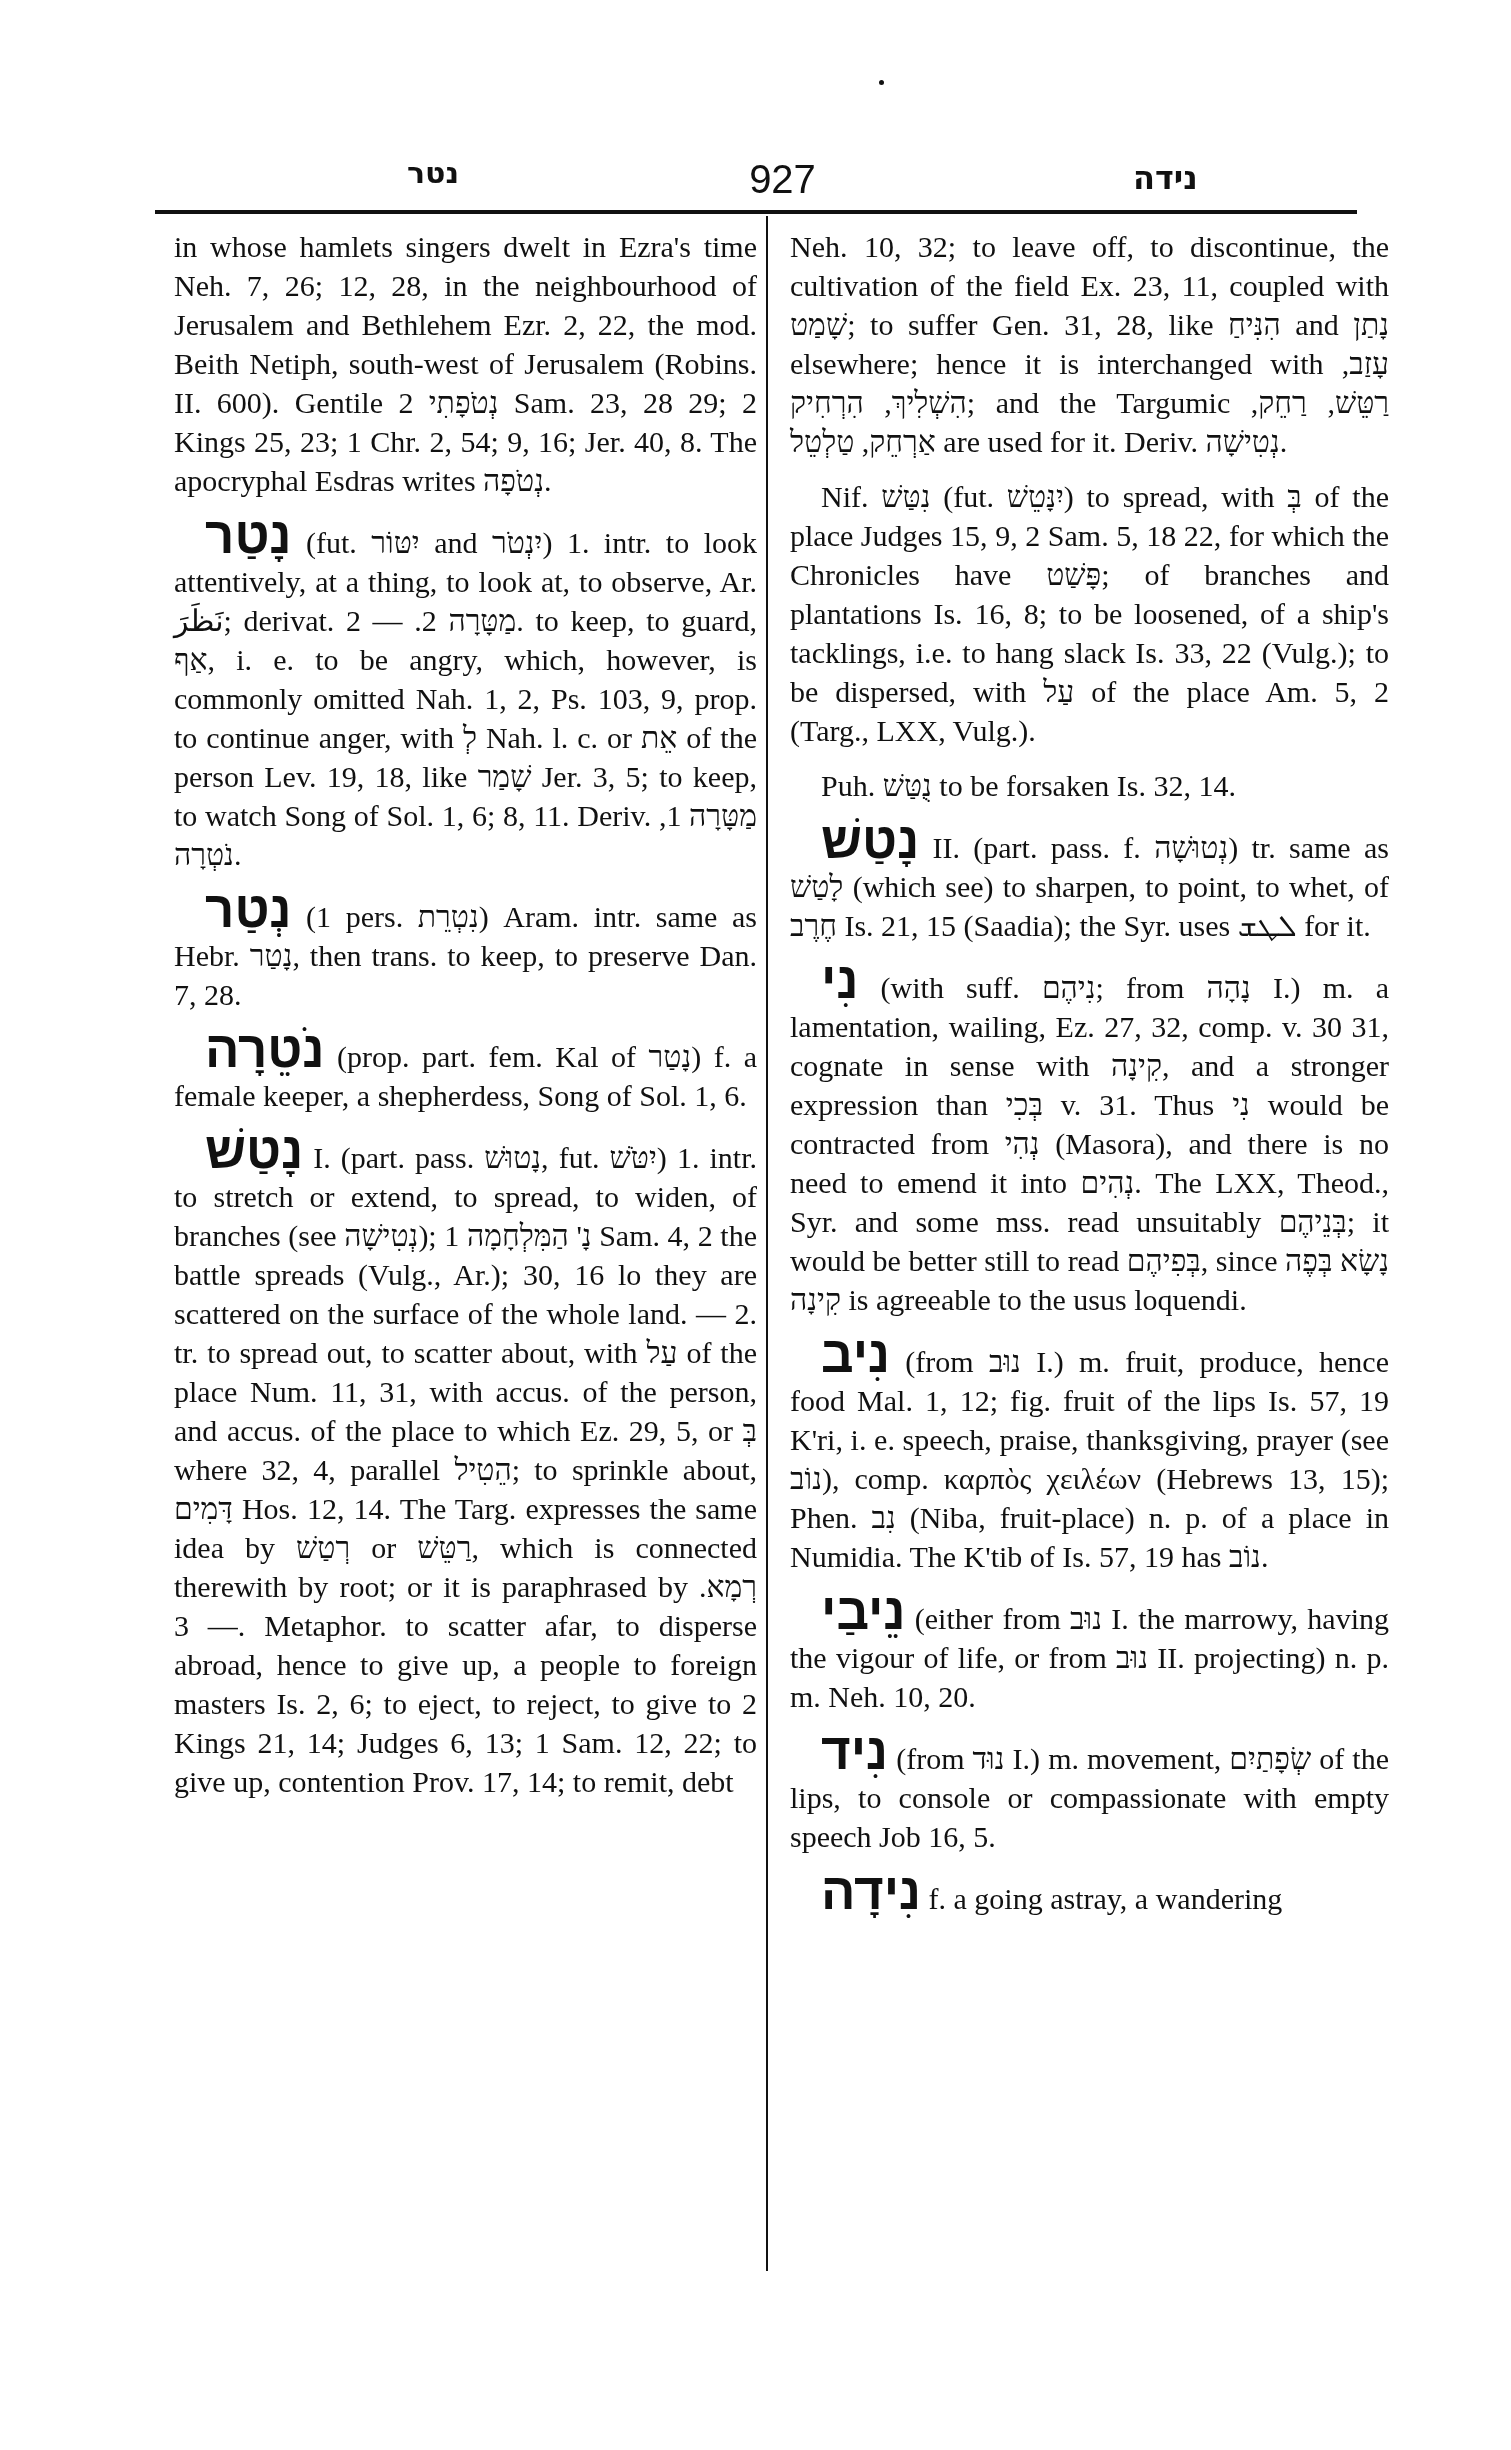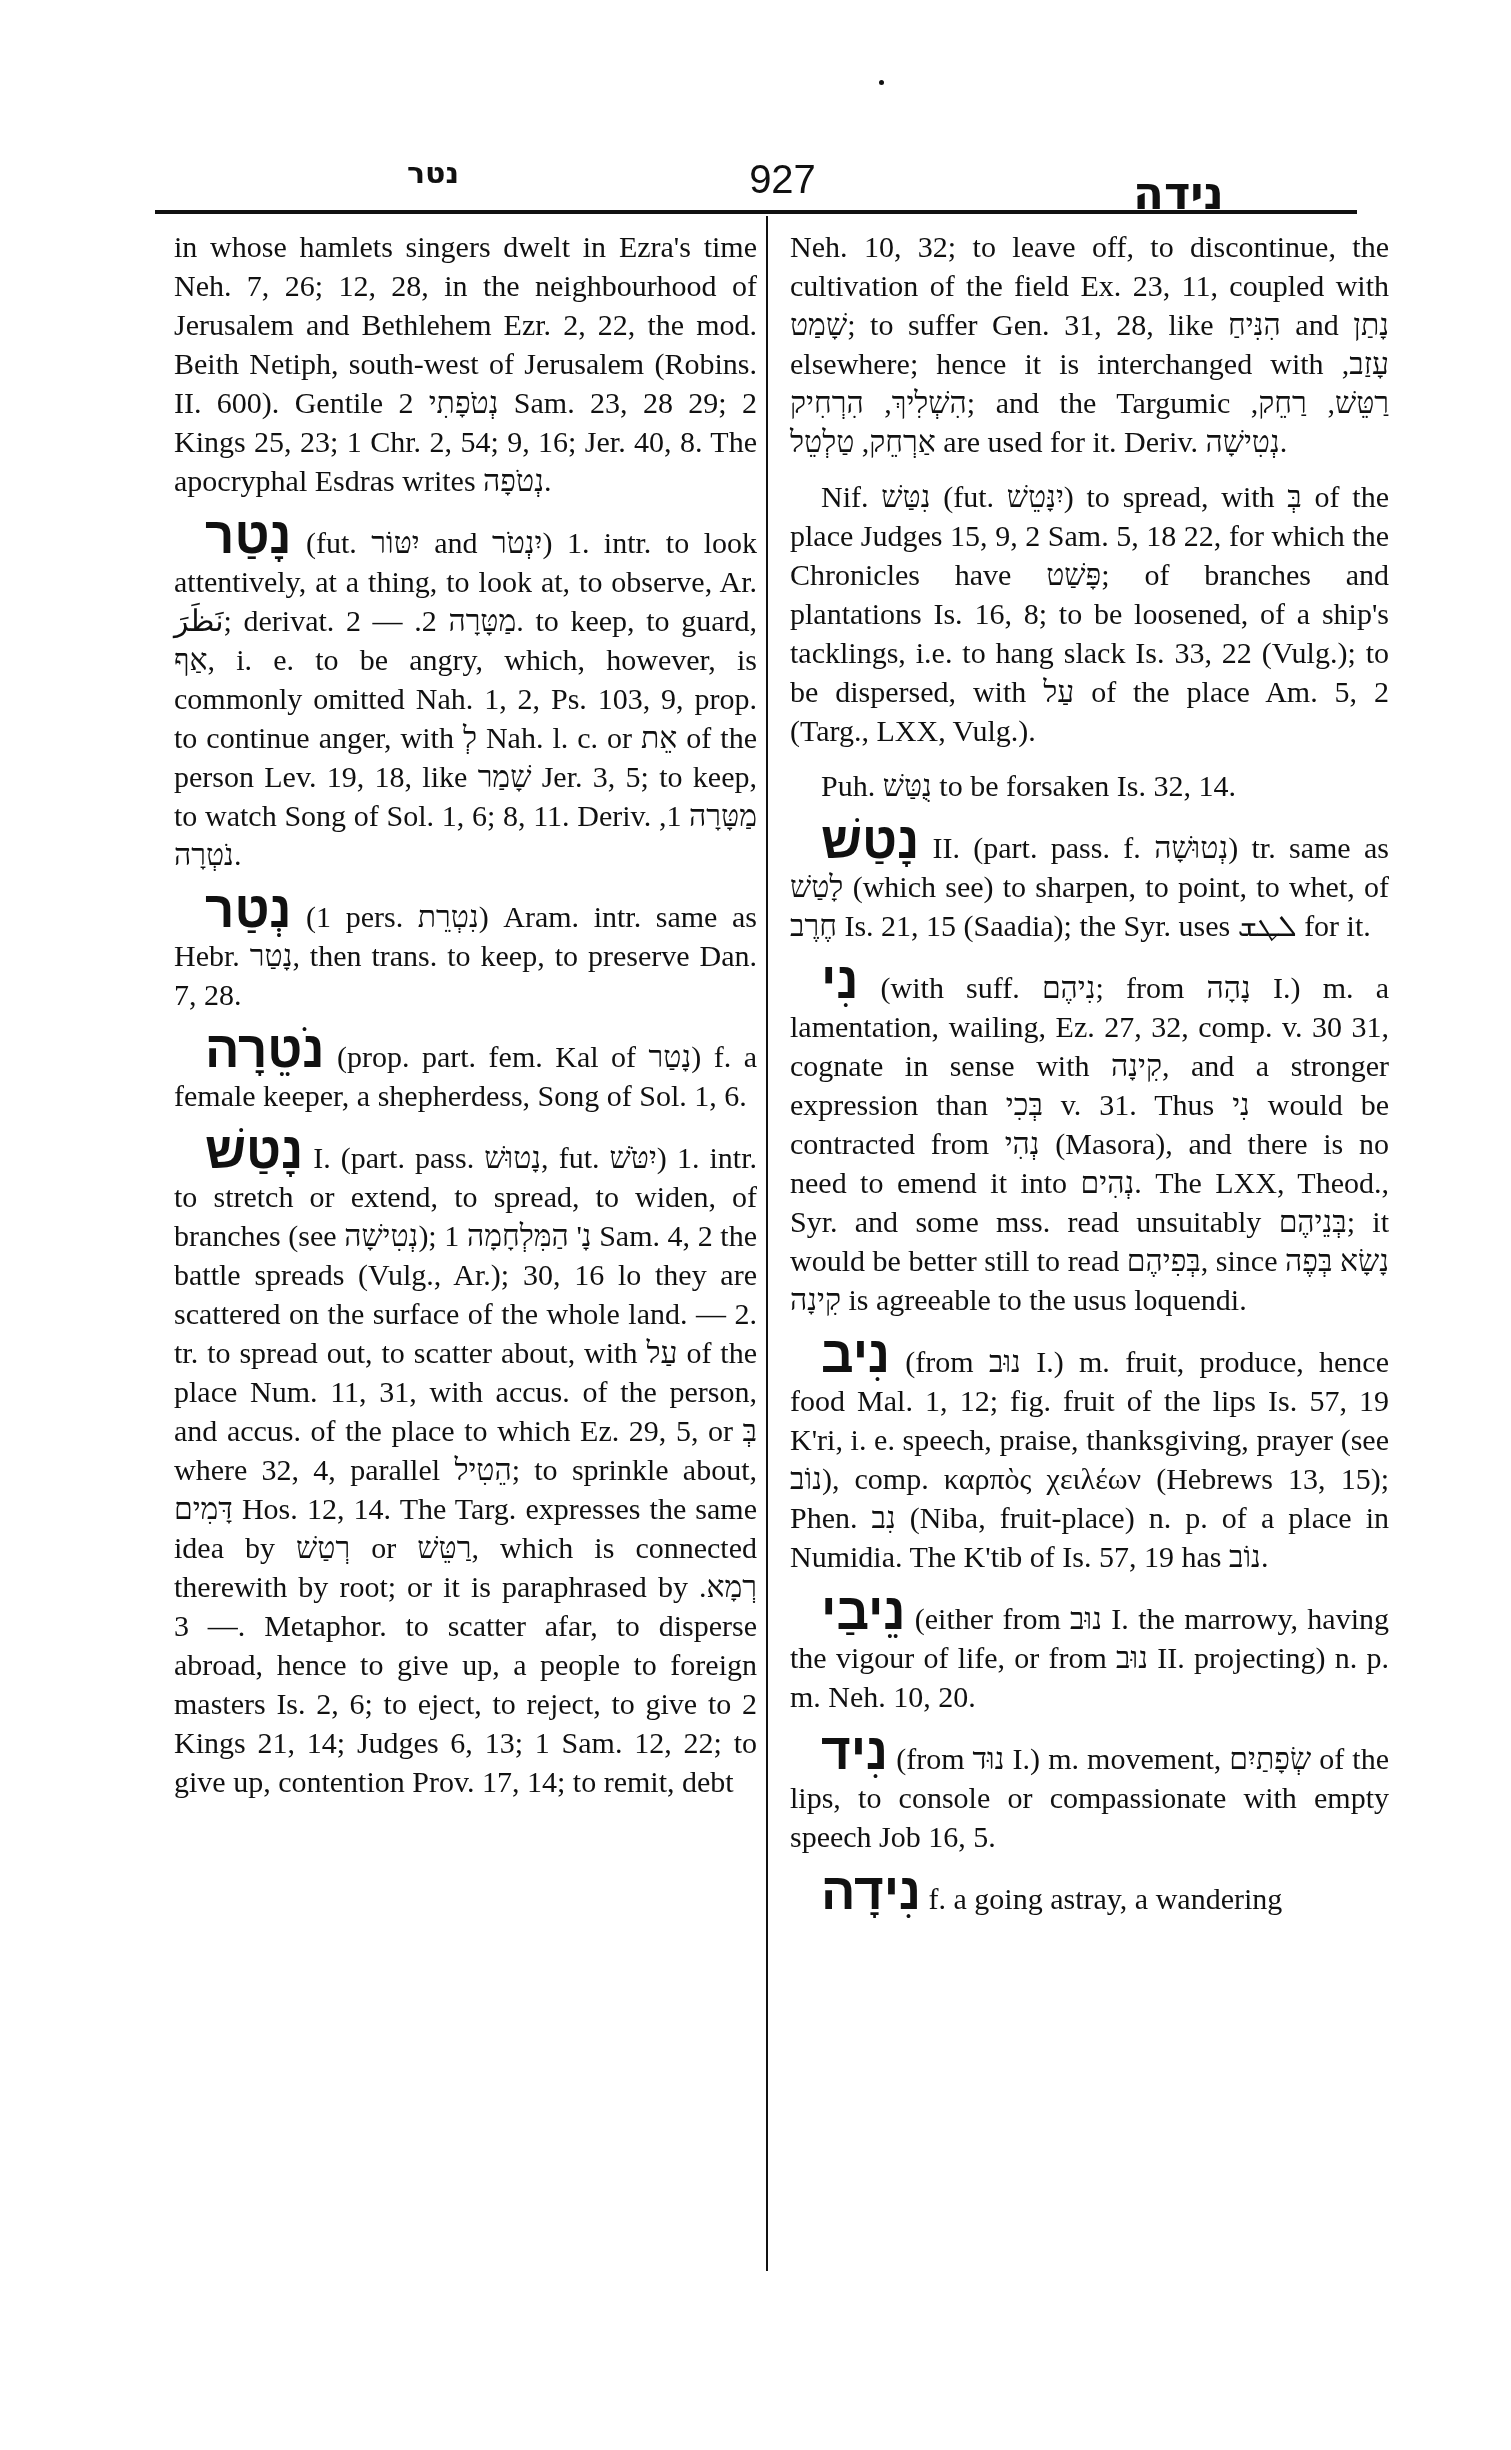--- a/index.html
+++ b/index.html
@@ -5,21 +5,21 @@
   html, body { margin: 0; padding: 0; background: #ffffff; }
   body {
     width: 1512px; height: 2450px; position: relative; overflow: hidden;
     font-family: "DejaVu Serif", "Liberation Serif", serif;
     color: #111111;
   }
   .speck { position: absolute; left: 879px; width: 5.4px; height: 5.4px; border-radius: 50%; background: #111; top: 80px; }
   .running-head { position: absolute; top: 155px; left: 171px; width: 1223px; height: 54px; }
   .rh-left { position: absolute; left: 236px; top: 0; font-size: 30px; font-weight: bold; direction: rtl; font-family: "DejaVu Sans", sans-serif; }
   .rh-page { position: absolute; left: 0; width: 100%; text-align: center; top: 1.8px; font-size: 40px; font-family: Liberation Sans, sans-serif; }
-  .rh-right { position: absolute; left: 962px; top: 12px; font-size: 45px; font-weight: bold; direction: rtl; font-family: "DejaVu Sans", sans-serif; }
+  .rh-right { position: absolute; left: 962px; top: 4px; font-size: 32px; font-weight: bold; direction: rtl; font-family: "DejaVu Sans", sans-serif; }
   .rule { position: absolute; top: 210px; left: 155px; width: 1202px; height: 3.6px; background: #111; }
   .col-divider { position: absolute; left: 766px; top: 216px; width: 1.8px; height: 2055px; background: #111; }
   .column { position: absolute; top: 227px; font-family: "Liberation Serif", serif; font-size: 30px; line-height: 39px; text-align: justify; }
   .col-left { left: 174px; width: 583px; }
   .col-right { left: 767px; width: 622px; padding-left: 23px; box-sizing: border-box; }
   .entry { margin: 0 0 5.4px 0; }
   .entry.indent { text-indent: 31px; margin-top: 16px; }
   .hw { font-family: Liberation Sans, sans-serif; font-weight: bold; font-size: 51px; }
 </style>
 </head>

